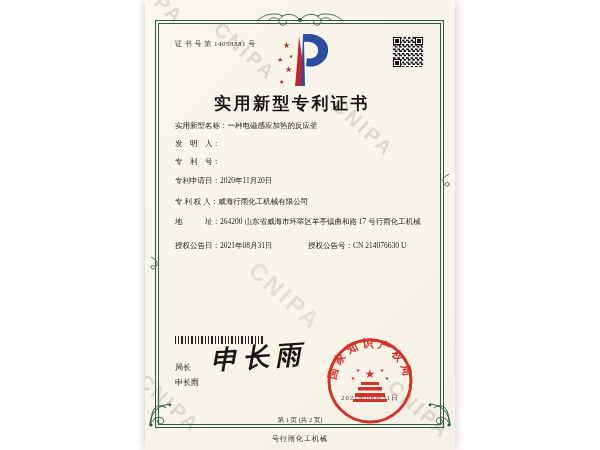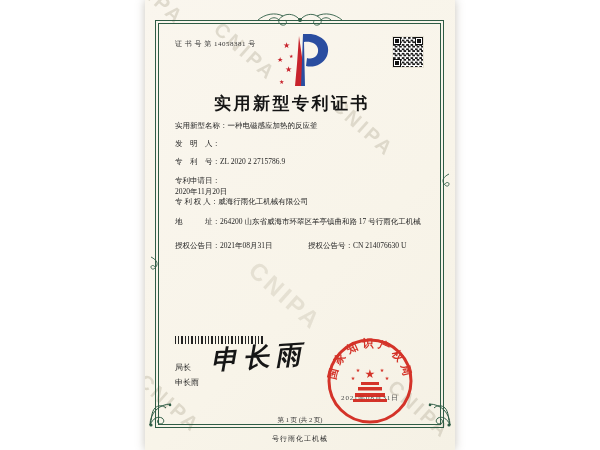--- a/index.html
+++ b/index.html
@@ -42,21 +42,21 @@
   .qr .finder{position:absolute;width:8px;height:8px;border:1.6px solid #111;background:#fff;box-sizing:border-box;}
   .qr .finder::after{content:"";position:absolute;inset:1px;background:#111;}
   .qr .f-tl{left:0;top:0;} .qr .f-tr{right:0;top:0;} .qr .f-bl{left:0;bottom:0;}
   .title{
     position:absolute;left:0;right:16px;top:92px;text-align:center;
     font-size:17px;font-weight:bold;letter-spacing:2.5px;color:#151515;
   }
   .frow{position:absolute;left:30px;right:26px;display:flex;font-size:7.5px;color:#252525;line-height:10.5px;}
   .frow .lab{white-space:pre;flex:none;}
   .frow .val{flex:1;}
-  .fr0{top:121px;} .fr1{top:139px;} .fr2{top:157px;} .fr3{top:176px;flex-direction:column;} .fr4{top:197px;align-items:center;} .fr5{top:217px;}
+  .fr0{top:121px;} .fr1{top:139px;} .fr2{top:157px;} .fr3{top:176px;} .fr4{top:197px;align-items:center;} .fr5{top:217px;}
   .grant{position:absolute;top:241px;left:30px;right:10px;font-size:7.5px;color:#252525;}
   .grant .g2{position:absolute;left:133px;top:0;}
   .legal{
     position:absolute;left:28px;width:253px;top:258px;font-size:7.3px;line-height:11.3px;
     color:#3a3a3a;text-align:justify;font-style:italic;
   }
   .legal p{margin:0 0 2px 0;text-indent:2em;}
   .barcode{
     position:absolute;left:30px;top:336px;width:90px;height:8px;
     background:repeating-linear-gradient(90deg,#222 0 1.5px,transparent 1.5px 3px,#222 3px 4.2px,transparent 4.2px 6.5px,#222 6.5px 8.5px,transparent 8.5px 10px);
@@ -149,21 +149,20 @@
 
   <div class="frow fr0">
     <span class="lab">实用新型名称：</span>
     <span class="val">一种电磁感应加热的反应釜</span>
   </div>
   <div class="frow fr1">
     <span class="lab">发　明　人：</span>
   </div>
   <div class="frow fr2">
     <span class="lab">专　利　号：</span>
-    <span class="val">ZL 2020 2 2715786.9</span>
   </div>
   <div class="frow fr3">
     <span class="lab">专利申请日：</span>
     <span class="val">2020年11月20日</span>
   </div>
   <div class="frow fr4">
     <span class="lab">专 利 权 人：</span>
     <span class="val">威海行雨化工机械有限公司</span>
   </div>
   <div class="frow fr5">

